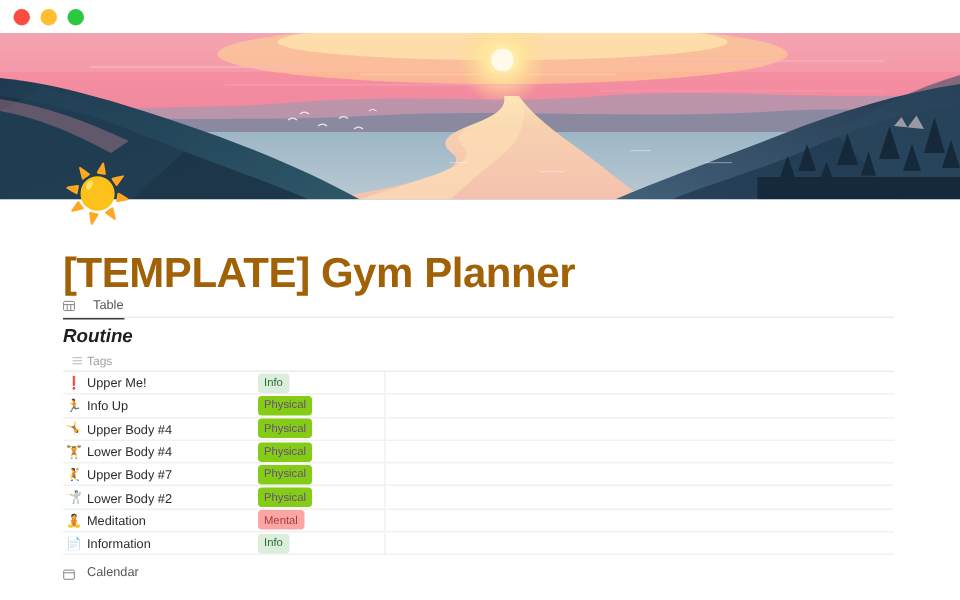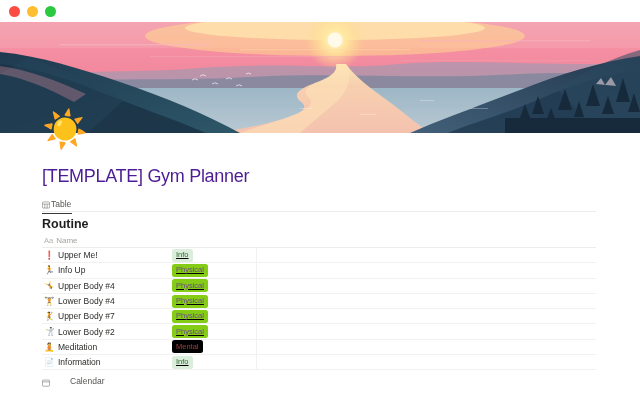--- a/index.html
+++ b/index.html
@@ -78,58 +78,59 @@
     top: 133px; left: 0;
     width: 640px;
     height: 267px;
     background: #ffffff;
   }
 
   .page-title {
     position: absolute;
     left: 42px;
     top: 33px;
-    font-size: 18px;
-    font-weight: normal;
-    color: #4c1d95;
+    font-size: 28px;
+    font-weight: bold;
+    color: #a16207;
     letter-spacing: -0.3px;
     white-space: nowrap;
   }
 
   
   .view-tabs {
     position: absolute;
     left: 42px;
     top: 61px;
     width: 554px;
     height: 18px;
     border-bottom: 1px solid #ececeb;
   }
   .view-tab {
     display: inline-flex;
     align-items: center;
-    gap: 1px;
+    gap: 12px;
     height: 18px;
     font-size: 8.5px;
     color: #575653;
     padding: 0 1px 0 0;
     border-bottom: 1.6px solid #3a3a38;
     position: relative;
     top: 0px;
   }
   .view-tab .vi { display: inline-block; line-height: 0; position: relative; top: 0.5px; }
 
   
   .section-title {
     position: absolute;
     left: 42px;
     top: 84px;
     font-size: 12.5px;
     font-weight: bold;
     color: #1e1e1d;
+    font-style: italic;
   }
 
   
   .db-table {
     position: absolute;
     left: 42px;
     top: 100px;
     width: 554px;
   }
   .db-head {
@@ -165,21 +166,20 @@
     font-size: 8.5px;
     color: #2c2b29;
     white-space: nowrap;
     overflow: hidden;
   }
   .db-row .c-tags {
     width: 90px;
     padding-left: 6px;
     display: flex;
     align-items: center;
-    text-decoration: underline;
   }
   .db-row .c-rest {
     flex: 1 1 auto;
     height: 15.3px;
     border-left: 1px solid #f1f1f0;
   }
   .row-emoji {
     display: inline-block;
     width: 10px;
     font-size: 8.5px;
@@ -191,30 +191,30 @@
   .tag {
     display: inline-block;
     font-size: 7.5px;
     line-height: 1;
     padding: 2.5px 4px 3px 4px;
     border-radius: 2.5px;
     white-space: nowrap;
   }
   .tag-info     { background: #dbeddb; color: #2e6b36; }
   .tag-physical { background: #84cc16; color: #6a4a86; }
-  .tag-mental   { background: #000000; color: #a33c3c; }
+  .tag-mental   { background: #fca5a5; color: #a33c3c; }
 
   
   .bottom-view {
     position: absolute;
     left: 42px;
     top: 243px;
     display: inline-flex;
     align-items: flex-end;
-    gap: 20px;
+    gap: 8px;
     font-size: 8.5px;
     color: #575653;
   }
   .bottom-view .vi { display: inline-block; line-height: 0; position: relative; top: 0.5px; }
 </style>
 </head>
 <body>
 
 <div class="window">
 
@@ -341,23 +341,27 @@
         </span>
         <span>Table</span>
       </span>
     </div>
 
     <div class="section-title">Routine</div>
 
     <div class="db-table">
 
       <div class="db-head">
-        <div class="cell c-name">
-          <span style="font-size:7.5px;color:#b4b3af;">Aa</span>
-          <span>Name</span>
+        <div class="cell c-tags">
+          <span style="line-height:0;">
+            <svg width="7" height="7" viewBox="0 0 12 12" stroke="#b4b3af" stroke-width="1.1" fill="none" stroke-linecap="round">
+              <path d="M1 2.5h10M1 6h10M1 9.5h10"></path>
+            </svg>
+          </span>
+          <span>Tags</span>
         </div>
         <div class="cell c-rest"></div>
       </div>
 
       <div class="db-row">
         <div class="c-name">
           <span class="row-emoji">❗</span>
           <span>Upper Me!</span>
         </div>
         <div class="c-tags">

